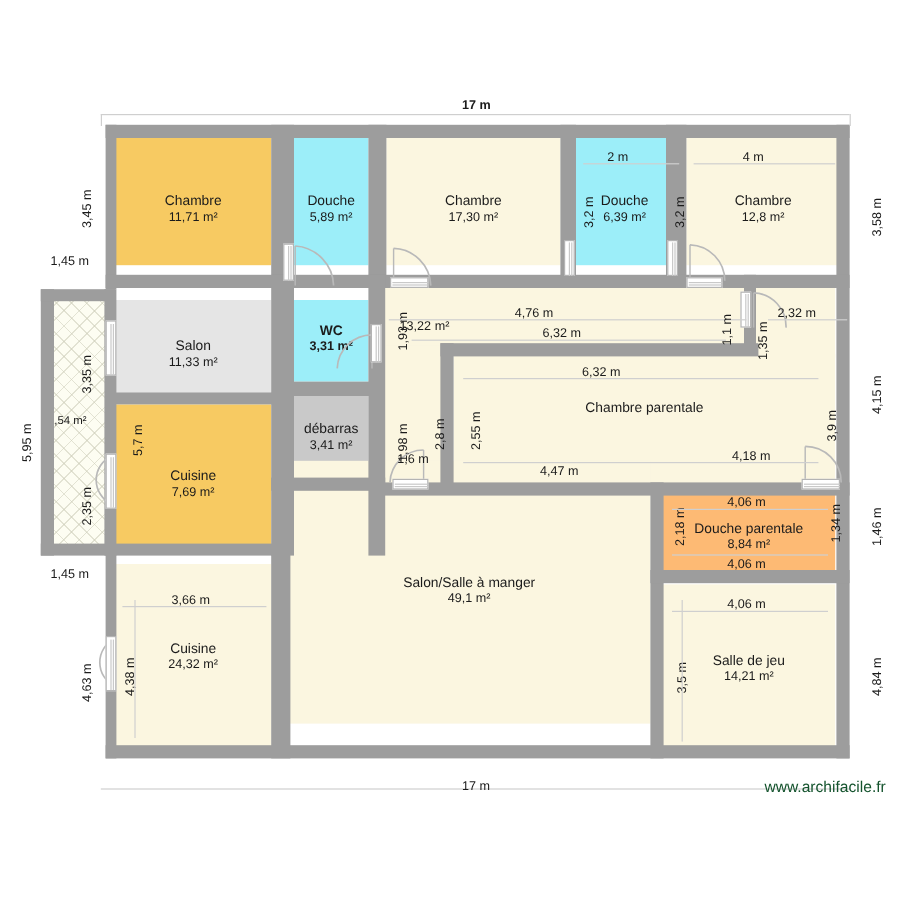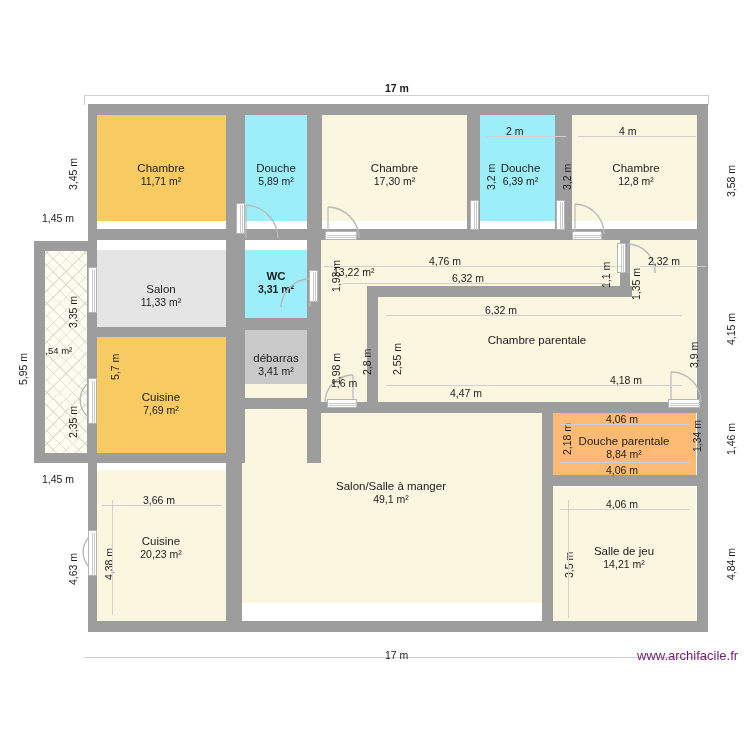--- a/index.html
+++ b/index.html
@@ -42,21 +42,21 @@
     font-size:10.5px;
     white-space:nowrap;
     line-height:11px;
   }
   .dim.v{transform-origin:0 0;transform:rotate(-90deg);}
   .dimline{position:absolute;background:#cfcfcf;}
   .dimline.h{height:1px;}
   .dimline.v{width:1px;}
 
   .credit{
-    position:absolute;color:#701a75;font-size:13px;white-space:nowrap;
+    position:absolute;color:#14532d;font-size:13px;white-space:nowrap;
   }
   .hatch{
     position:absolute;
     background:
       repeating-linear-gradient(45deg, rgba(205,205,185,.55) 0 1px, rgba(0,0,0,0) 1px 9px),
       repeating-linear-gradient(-45deg, rgba(205,205,185,.55) 0 1px, rgba(0,0,0,0) 1px 9px),
       #fdfdf2;
   }
 </style>
 </head>
@@ -152,21 +152,21 @@
   <div class="room" style="left:552px;top:487px;width:144px;height:135px;background:#fbf6e0;">
     <div class="lbl" style="top:58px;">
       <span class="nm">Salle de jeu</span>
       <span class="ar">14,21 m²</span>
     </div>
   </div>
 
   <div class="room" style="left:96px;top:470px;width:130px;height:152px;background:#fbf6e0;">
     <div class="lbl" style="top:65px;">
       <span class="nm">Cuisine</span>
-      <span class="ar">20,23 m²</span>
+      <span class="ar">24,32 m²</span>
     </div>
   </div>
 
   <div class="room" style="left:240px;top:384px;width:302px;height:219px;background:#fbf6e0;">
     <div class="lbl" style="top:96px;">
       <span class="nm">Salon/Salle à manger</span>
       <span class="ar">49,1 m²</span>
     </div>
   </div>
 

